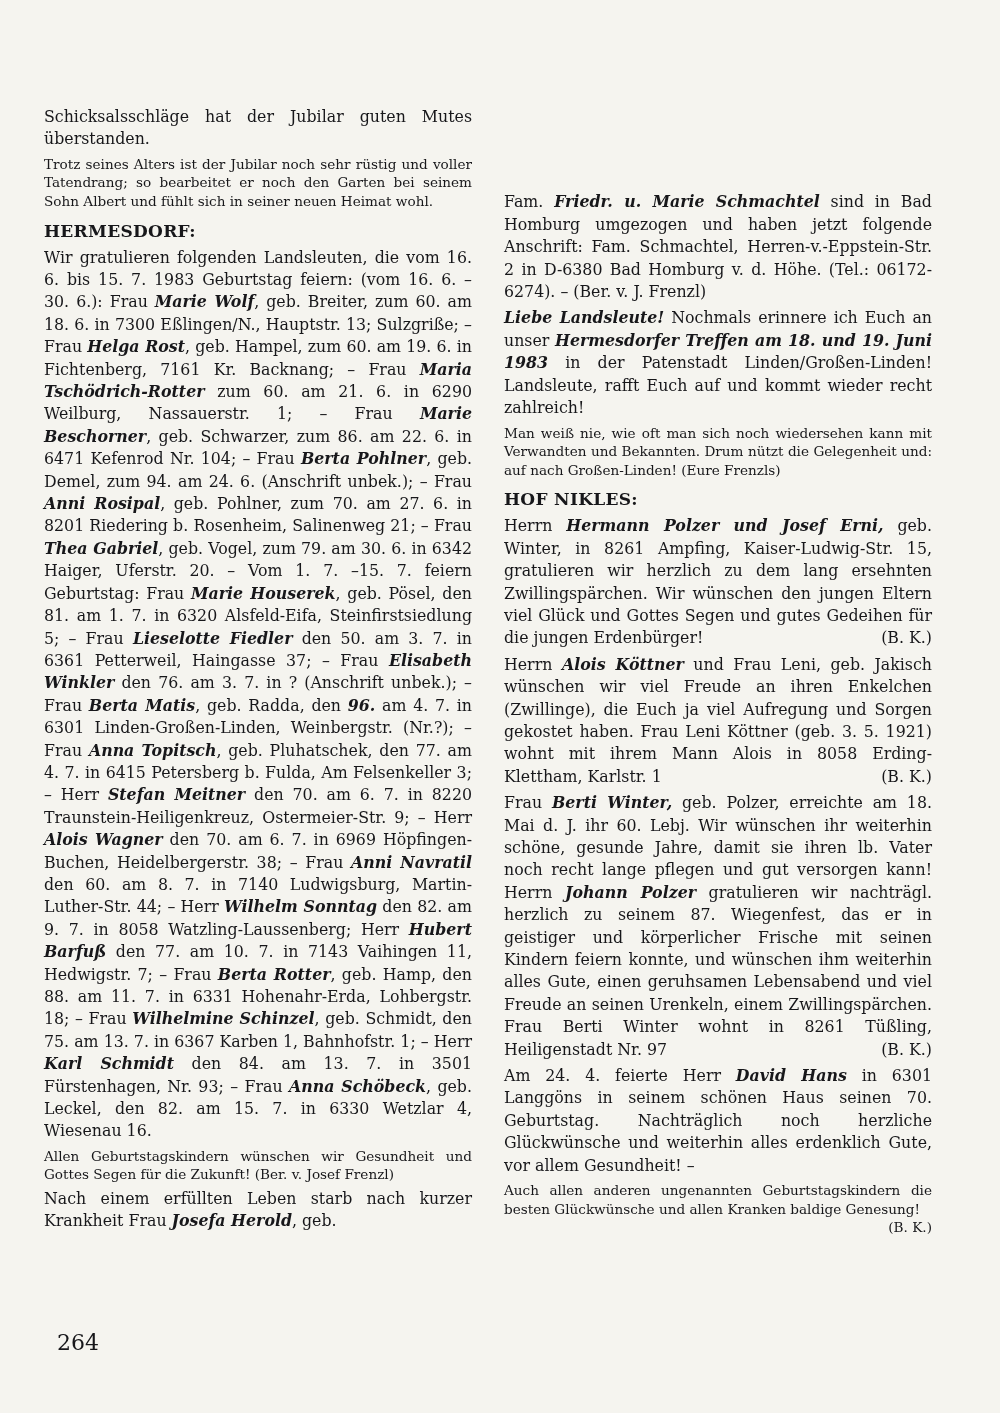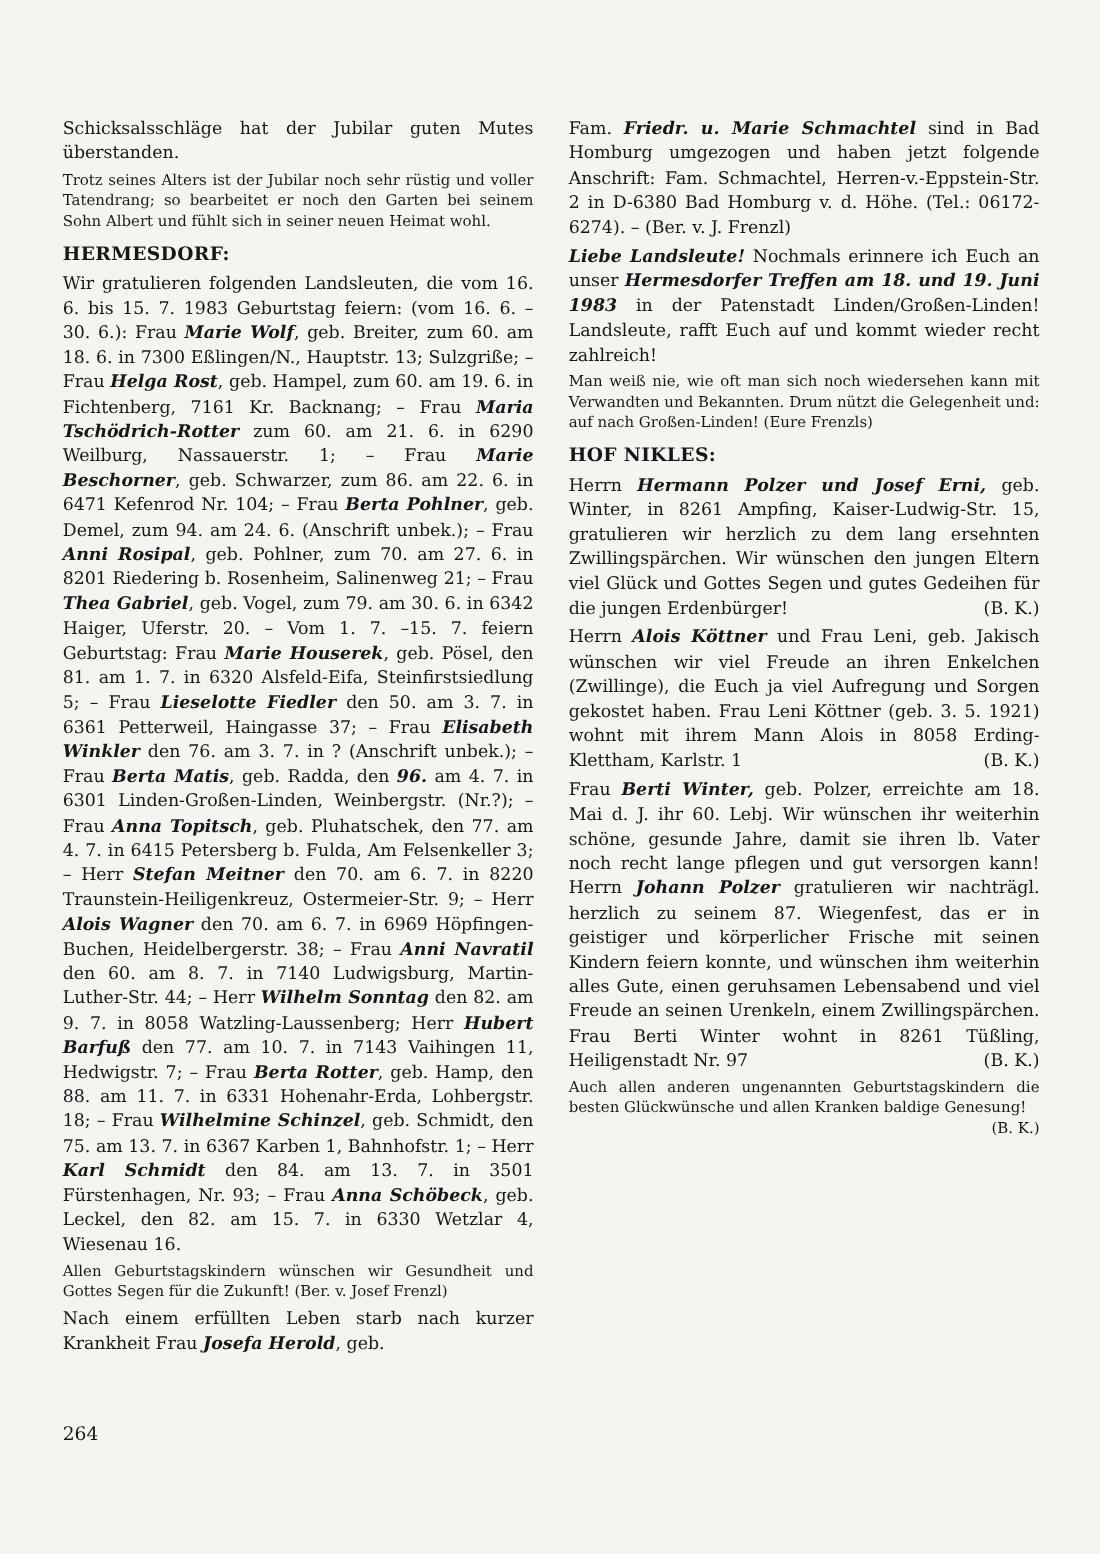--- a/index.html
+++ b/index.html
@@ -6,22 +6,22 @@
   .page{
     position:relative;
     width:1000px;height:1413px;
     background:#f5f4ef;
     overflow:hidden;
     font-family:"DejaVu Serif","Liberation Serif",serif;
     color:#17171a;
     box-sizing:border-box;
   }
   .columns{
-    position:absolute;left:57px;top:106px;width:888px;
-    display:flex;gap:32px;
+    position:absolute;left:44px;top:106px;width:888px;
+    display:flex;gap:32px;align-items:flex-end;
   }
   .col{flex:1;min-width:0;}
   .col p{
     margin:0 0 4px;
     text-align:justify;
     font-size:15.8px;
     line-height:22.4px;
     hyphens:auto;
     overflow-wrap:break-word;
   }
@@ -31,22 +31,22 @@
   }
   .col h2.heading{
     font-size:17px;
     font-weight:bold;
     margin:10px 0 6px;
     letter-spacing:.3px;
   }
   .bold{font-weight:bold;font-style:italic;}
   .sign{float:right;}
   .page-number{
-    position:absolute;left:57px;top:1294px;
-    font-size:17px;
+    position:absolute;left:57px;top:1330px;
+    font-size:22px;
   }
 </style>
 </head>
 <body>
 
 <div class="page">
   <div class="columns">
     <div class="col">
         <p class="body"><span class="">Schicksalsschläge hat der Jubilar guten Mutes überstanden.</span></p>
         <p class="small"><span class="">Trotz seines Alters ist der Jubilar noch sehr rüstig und voller Tatendrang; so bearbeitet er noch den Garten bei seinem Sohn Albert und fühlt sich in seiner neuen Heimat wohl.</span></p>
@@ -56,17 +56,18 @@
         <p class="body"><span class="">Nach einem erfüllten Leben starb nach kurzer Krankheit Frau </span><span class="bold ">Josefa Herold</span><span class="">, geb.</span></p>
       </div>
     <div class="col">
         <p class="body"><span class="">Fam. </span><span class="bold ">Friedr. u. Marie Schmachtel</span><span class=""> sind in Bad Homburg umgezogen und haben jetzt folgende Anschrift: Fam. Schmachtel, Herren-v.-Eppstein-Str. 2 in D-6380 Bad Homburg v. d. Höhe. (Tel.: 06172-6274). – (Ber. v. J. Frenzl)</span></p>
         <p class="body"><span class="bold ">Liebe Landsleute!</span><span class=""> Nochmals erinnere ich Euch an unser </span><span class="bold ">Hermesdorfer Treffen am 18. und 19. Juni 1983</span><span class=""> in der Patenstadt Linden/Großen-Linden! Landsleute, rafft Euch auf und kommt wieder recht zahlreich!</span></p>
         <p class="small"><span class="">Man weiß nie, wie oft man sich noch wiedersehen kann mit Verwandten und Bekannten. Drum nützt die Gelegenheit und: auf nach Großen-Linden! (Eure Frenzls)</span></p>
         <h2 class="heading">HOF NIKLES:</h2>
         <p class="body"><span class="">Herrn </span><span class="bold ">Hermann Polzer und Josef Erni,</span><span class=""> geb. Winter, in 8261 Ampfing, Kaiser-Ludwig-Str. 15, gratulieren wir herzlich zu dem lang ersehnten Zwillingspärchen. Wir wünschen den jungen Eltern viel Glück und Gottes Segen und gutes Gedeihen für die jungen Erdenbürger! </span><span class="sign">(B. K.)</span></p>
         <p class="body"><span class="">Herrn </span><span class="bold ">Alois Köttner</span><span class=""> und Frau Leni, geb. Jakisch wünschen wir viel Freude an ihren Enkelchen (Zwillinge), die Euch ja viel Aufregung und Sorgen gekostet haben. Frau Leni Köttner (geb. 3. 5. 1921) wohnt mit ihrem Mann Alois in 8058 Erding-Klettham, Karlstr. 1 </span><span class="sign">(B. K.)</span></p>
         <p class="body"><span class="">Frau </span><span class="bold ">Berti Winter,</span><span class=""> geb. Polzer, erreichte am 18. Mai d. J. ihr 60. Lebj. Wir wünschen ihr weiterhin schöne, gesunde Jahre, damit sie ihren lb. Vater noch recht lange pflegen und gut versorgen kann! Herrn </span><span class="bold ">Johann Polzer</span><span class=""> gratulieren wir nachträgl. herzlich zu seinem 87. Wiegenfest, das er in geistiger und körperlicher Frische mit seinen Kindern feiern konnte, und wünschen ihm weiterhin alles Gute, einen geruhsamen Lebensabend und viel Freude an seinen Urenkeln, einem Zwillingspärchen. Frau Berti Winter wohnt in 8261 Tüßling, Heiligenstadt Nr. 97 </span><span class="sign">(B. K.)</span></p>
+        <p class="body"><span class="">Am 24. 4. feierte Herr </span><span class="bold ">David Hans</span><span class=""> in 6301 Langgöns in seinem schönen Haus seinen 70. Geburtstag. Nachträglich noch herzliche Glückwünsche und weiterhin alles erdenklich Gute, vor allem Gesundheit! –</span></p>
         <p class="small"><span class="">Auch allen anderen ungenannten Geburtstagskindern die besten Glückwünsche und allen Kranken baldige Genesung! </span><span class="sign">(B. K.)</span></p>
       </div>
   </div>
   <div class="page-number">264</div>
 </div>
 
 </body></html>

